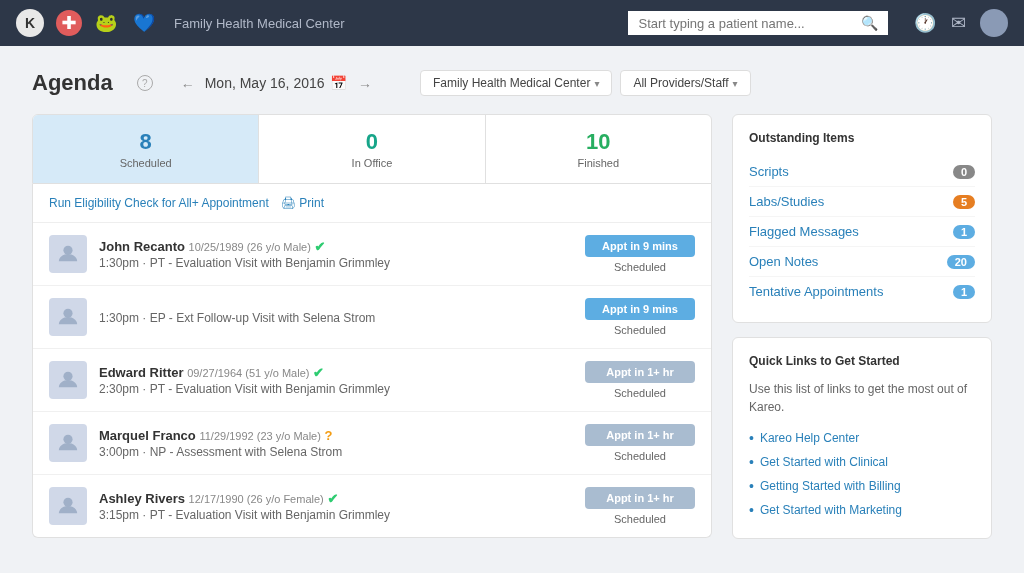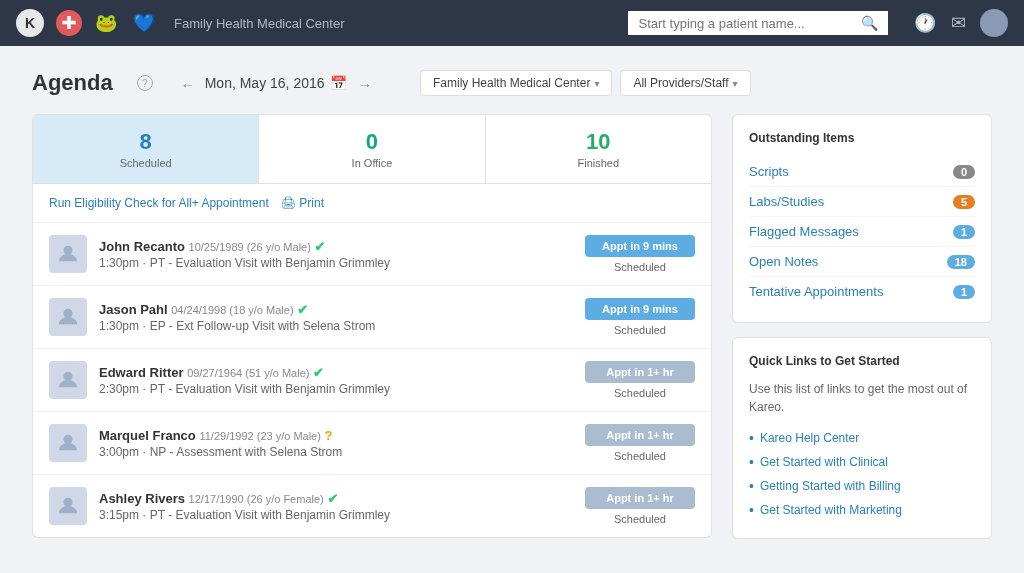--- a/index.html
+++ b/index.html
@@ -292,24 +292,20 @@
       </div>
     </div>
             <div class="appt-item">
       <div class="appt-avatar">
         <svg width="22" height="22" viewBox="0 0 24 24" fill="#a0b0c8">
                   <circle cx="12" cy="8" r="5"></circle>
                   <path d="M2 20c0-4.4 4.5-8 10-8s10 3.6 10 8"></path>
                 </svg>
       </div>
       <div class="appt-info">
-        <div class="appt-name">
-          Jason Pahl <span class="patient-meta">04/24/1998 (18 y/o Male)</span>
-          <span><span class="check-icon">✔</span></span>
-        </div>
         <div class="appt-detail">1:30pm · EP - Ext Follow-up Visit with Selena Strom</div>
       </div>
       <div class="appt-status">
         <button class="appt-time-btn ">Appt in 9 mins</button>
         <span class="appt-status-label">Scheduled</span>
       </div>
     </div>
             <div class="appt-item">
       <div class="appt-avatar">
         <svg width="22" height="22" viewBox="0 0 24 24" fill="#a0b0c8">
@@ -383,21 +379,21 @@
             <div class="outstanding-item">
       <span class="outstanding-label">Labs/Studies</span>
       <span class="outstanding-badge five">5</span>
     </div>
             <div class="outstanding-item">
       <span class="outstanding-label">Flagged Messages</span>
       <span class="outstanding-badge">1</span>
     </div>
             <div class="outstanding-item">
       <span class="outstanding-label">Open Notes</span>
-      <span class="outstanding-badge">18</span>
+      <span class="outstanding-badge">20</span>
     </div>
             <div class="outstanding-item">
       <span class="outstanding-label">Tentative Appointments</span>
       <span class="outstanding-badge">1</span>
     </div>
           </div>
       </div>
 
       <div class="panel-card">
         <div class="panel-title">Quick Links to Get Started</div>

